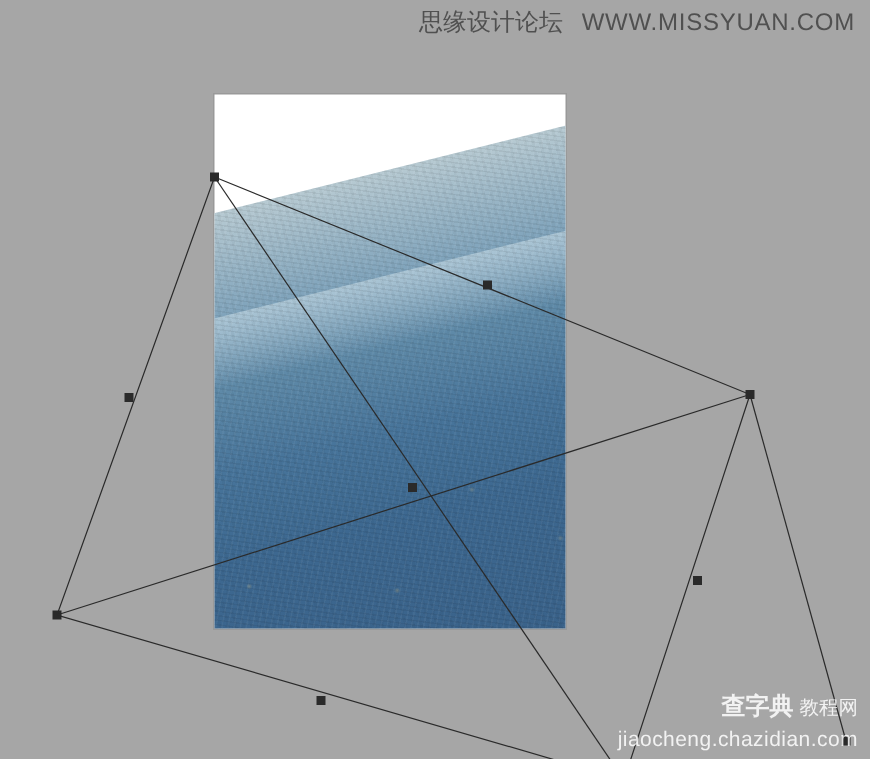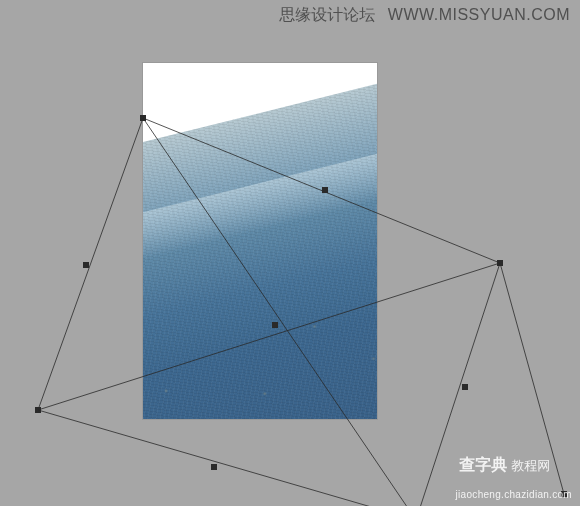--- a/index.html
+++ b/index.html
@@ -23,36 +23,36 @@
       margin-right: 8px;
       font-weight: 500;
     }
     .watermark-top .url {
       letter-spacing: 0.5px;
     }
     .watermark-bottom {
       position: absolute;
       bottom: 6px;
       right: 8px;
-      text-align: center;
+      text-align: right;
       z-index: 10;
       color: rgba(255,255,255,0.85);
     }
     .watermark-bottom .brand {
       font-size: 16px;
       font-weight: 600;
     }
     .watermark-bottom .sub {
       font-size: 13px;
       margin-left: 4px;
     }
     .watermark-bottom .url-b {
-      font-size: 10px;
+      font-size: 14px;
       display: block;
-      margin-top: 13px;
+      margin-top: 2px;
       letter-spacing: 0.3px;
       padding-left: 18px;
     }
     .canvas-frame {
       position: absolute;
       left: 143px;
       top: 63px;
       width: 234px;
       height: 356px;
       background: #ffffff;

